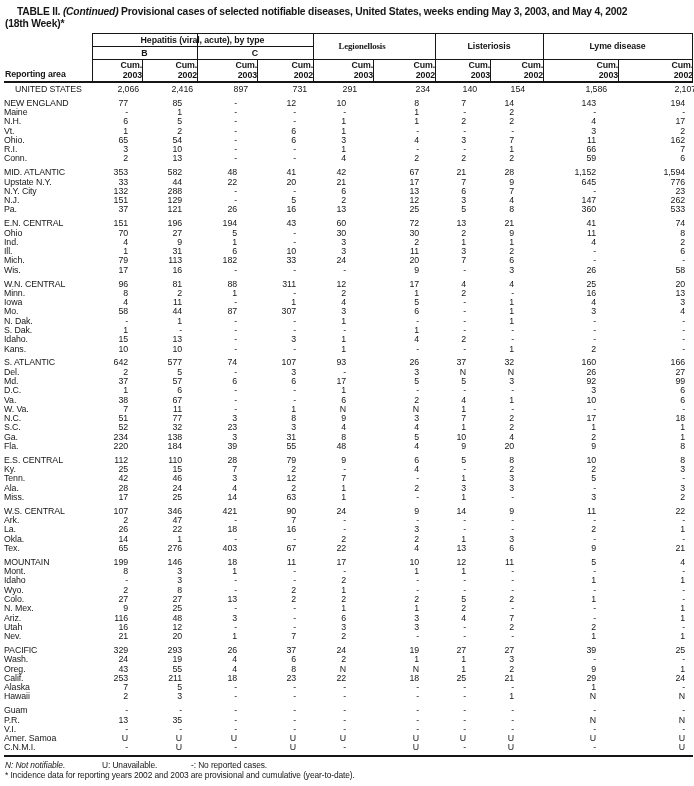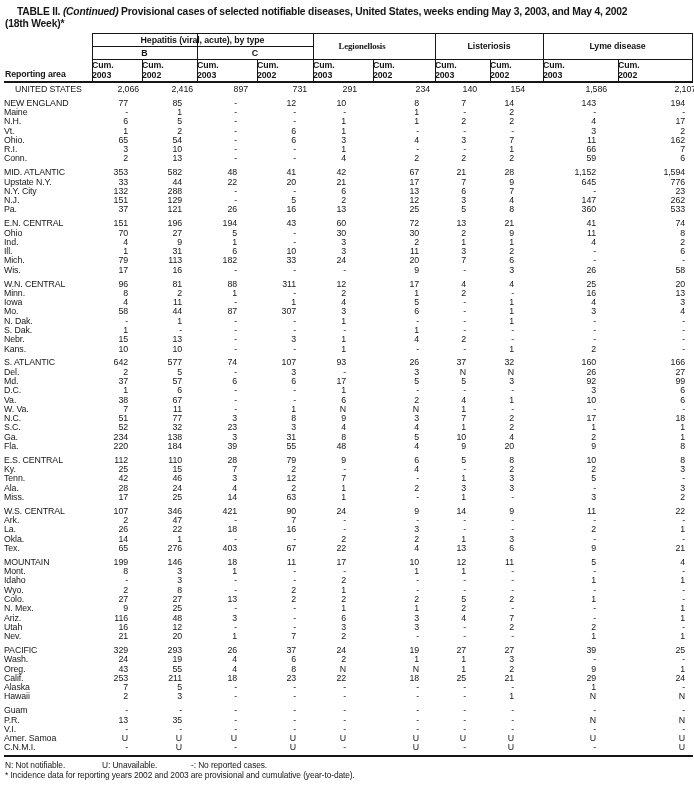--- a/index.html
+++ b/index.html
@@ -25,21 +25,21 @@
   .vs { width:1px; top:26px; height:22px; }
   .vx142{left:142px} .vx257{left:257px} .vx373{left:373px} .vx490{left:490px} .vx618{left:618px}
   .lbl { position:absolute; text-align:center; }
   .lbl-hep  { left:92px;  top:1px;  width:221px; height:12px; line-height:12px; }
   .lbl-b    { left:92px;  top:14px; width:105px; height:12px; line-height:12px; }
   .lbl-c    { left:197px; top:14px; width:116px; height:12px; line-height:12px; }
   .lbl-leg  { left:301px; top:0;    width:122px; height:26px; line-height:26px;font-family:Liberation Serif, serif; }
   .lbl-lis  { left:435px; top:0;    width:108px; height:26px; line-height:26px; }
   .lbl-lyme { left:543px; top:0;    width:149px; height:26px; line-height:26px; }
   .lbl-stub { left:5px;   top:35px; width:86px;  text-align:left; line-height:12px; }
-  .cumcell { position:absolute; top:28px; height:20px; line-height:9.8px; text-align:left; }
+  .cumcell { position:absolute; top:28px; height:20px; line-height:9.8px; text-align:right; }
   .cu1{left:92px;width:50px}  .cu2{left:142px;width:55px} .cu3{left:197px;width:60px}
   .cu4{left:257px;width:56px} .cu5{left:313px;width:60px} .cu6{left:373px;width:62px}
   .cu7{left:435px;width:55px} .cu8{left:490px;width:53px} .cu9{left:543px;width:75px}
   .cu10{left:618px;width:75px}
   
   .tbody { font-size:8.8px; letter-spacing:-0.1px; }
   .section { margin-top:4.5px; }
   .section:first-child { margin-top:2px;padding-left:11px; }
   .row {
     display:grid; margin-left:4px; height:9.3px; line-height:9.3px;
@@ -48,21 +48,21 @@
   .cell { overflow:hidden; white-space:nowrap; }
   .cell.stub { text-align:left; }
   .cell.num { text-align:right; }
   .num.v1{padding-right:14px} .num.v2{padding-right:15px} .num.v3{padding-right:20px}
   .num.v4{padding-right:17px} .num.v5{padding-right:27px} .num.v6{padding-right:16px}
   .num.v7{padding-right:24px} .num.v8{padding-right:29px} .num.v9{padding-right:22px}
   .num.v10{padding-right:8px}
   .bottom-rule { height:2px; background:#161616; margin:2px 1px 0 4px; }
   
   .footnotes { margin:3px 0 0 5px; font-size:8.4px; letter-spacing:-0.1px; line-height:1.25; }
-  .leg1 { display:inline-block; width:97px; }
+  .leg1 { display:inline-block; width:97px;font-style:italic; }
   .leg2 { display:inline-block; width:89px; }
 </style>
 </head>
 <body>
 
 <div class="page">
 
   <div class="title">
     <div class="l1"><span>TABLE II.</span> <span class="ital">(Continued)</span> <span>Provisional cases of selected notifiable diseases, United States, weeks ending May 3, 2003, and May 4, 2002</span></div>
     <div class="l2">(18th Week)*</div>
@@ -464,21 +464,21 @@
           <div class="cell num v3">-</div>
           <div class="cell num v4">-</div>
           <div class="cell num v5">-</div>
           <div class="cell num v6">1</div>
           <div class="cell num v7">-</div>
           <div class="cell num v8">-</div>
           <div class="cell num v9">-</div>
           <div class="cell num v10">-</div>
         </div>
         <div class="row">
-          <div class="cell stub">Nebr.</div>
+          <div class="cell stub">Idaho.</div>
           <div class="cell num v1">15</div>
           <div class="cell num v2">13</div>
           <div class="cell num v3">-</div>
           <div class="cell num v4">3</div>
           <div class="cell num v5">1</div>
           <div class="cell num v6">4</div>
           <div class="cell num v7">2</div>
           <div class="cell num v8">-</div>
           <div class="cell num v9">-</div>
           <div class="cell num v10">-</div>

